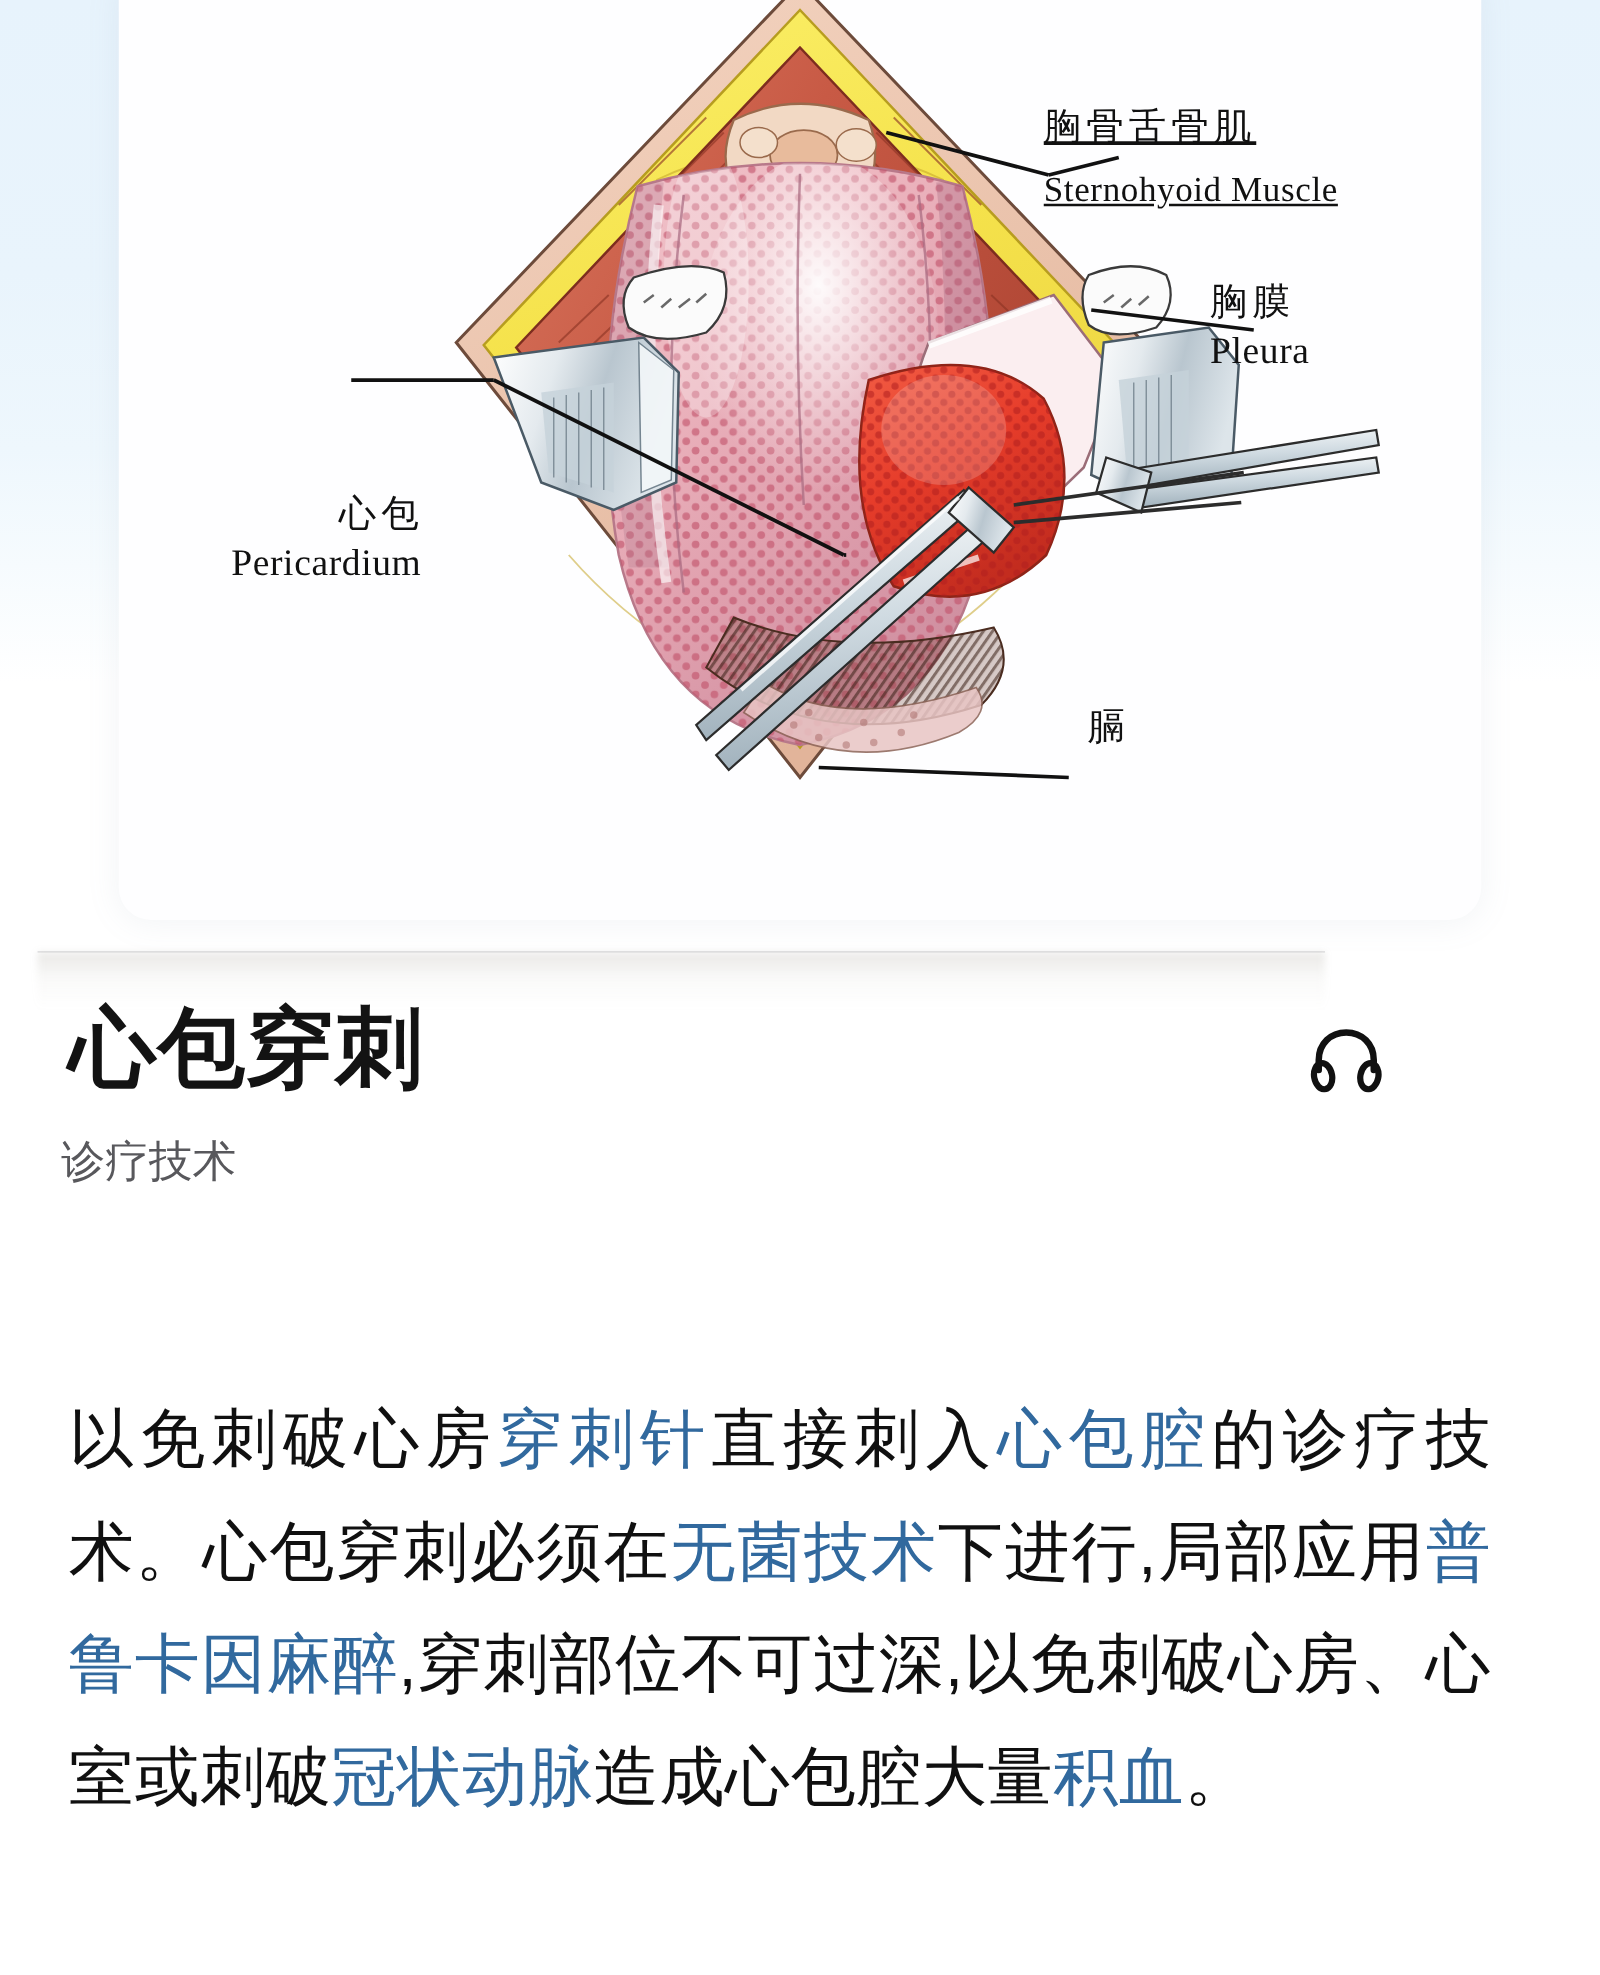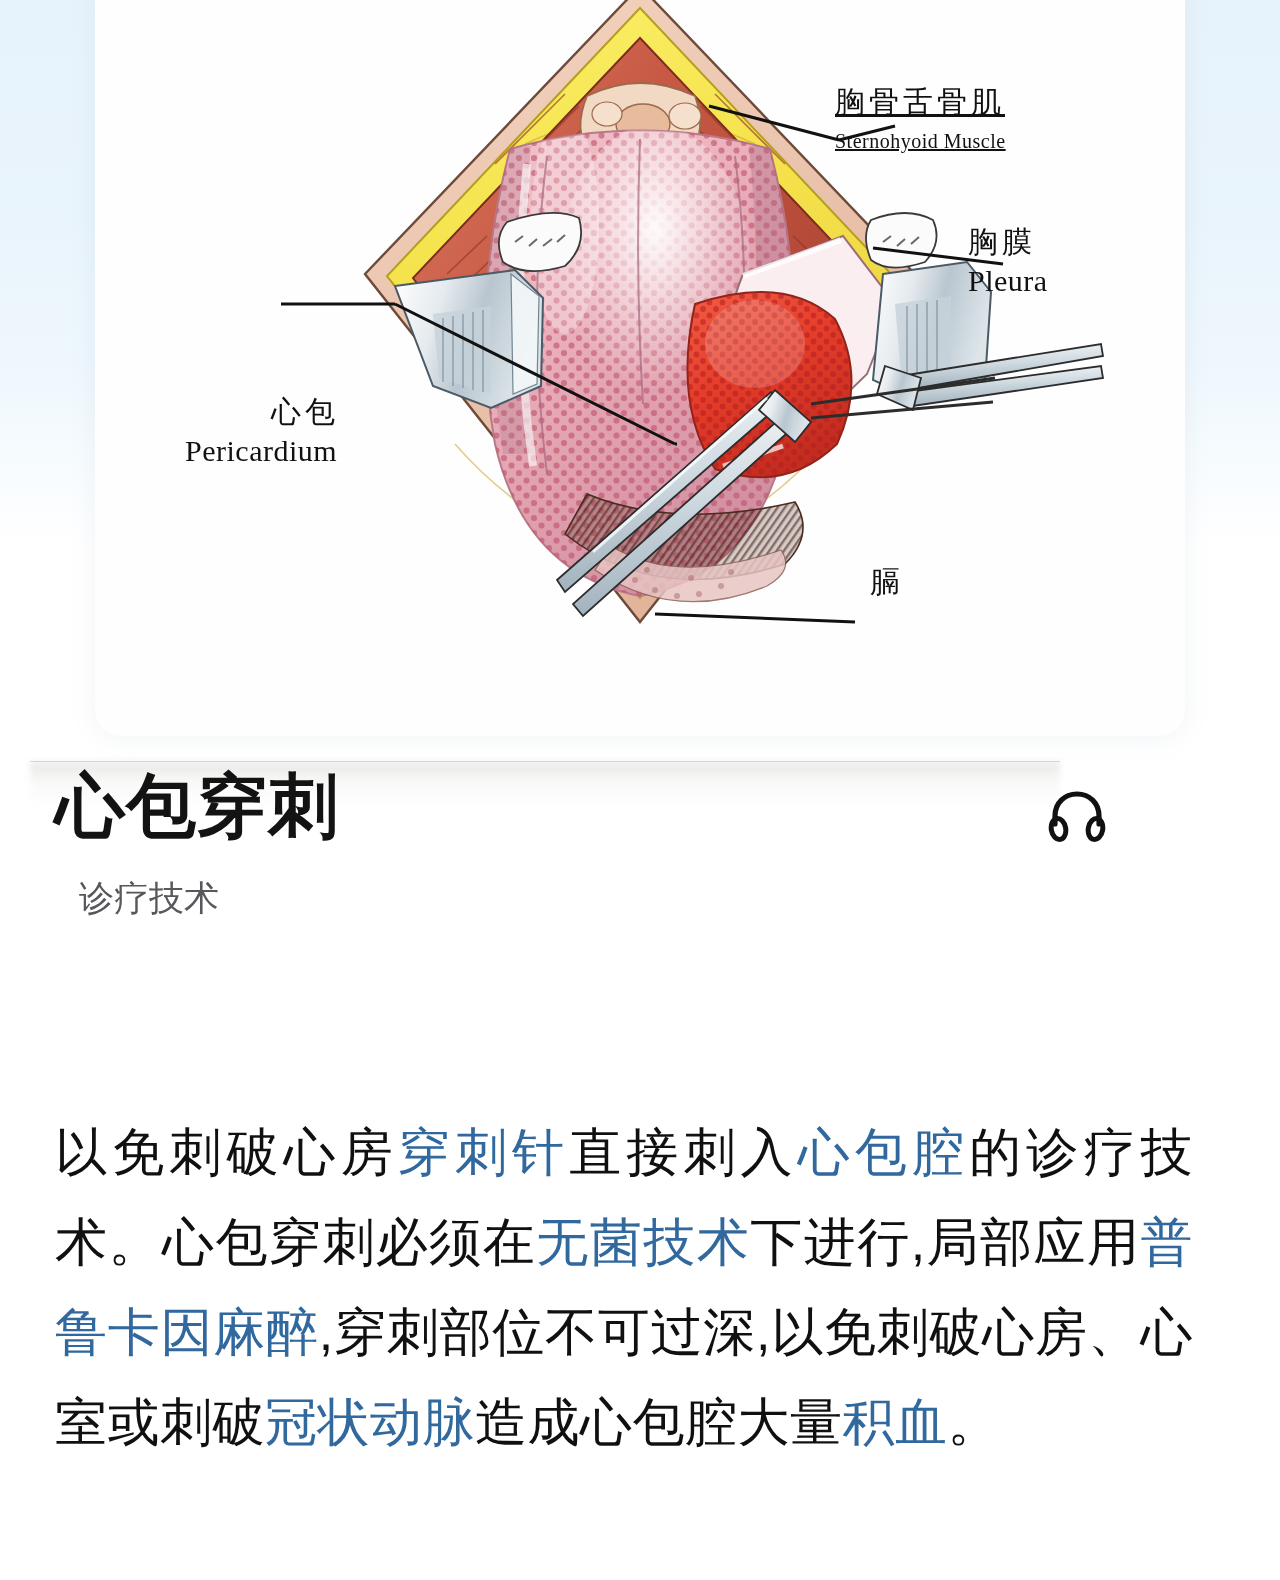--- a/index.html
+++ b/index.html
@@ -73,21 +73,21 @@
     height: 46px;
     background: linear-gradient(180deg, rgba(120,115,100,0.16) 0%, rgba(150,145,130,0.05) 45%, rgba(255,255,255,0) 100%);
     z-index: 2;
     filter: blur(3px);
   }
 
   
   #header {
     position: absolute;
     left: 0;
-    top: 764px;
+    top: 796px;
     width: 1176px;
     z-index: 5;
   }
   #title-row {
     position: relative;
     margin: 0 56px 0 55px;
     display: flex;
     align-items: flex-start;
     justify-content: space-between;
   }
@@ -107,21 +107,21 @@
     height: 62px;
     display: flex;
     align-items: center;
     justify-content: center;
     cursor: pointer;
     background: none;
     border: none;
     padding: 0;
   }
   #page-subtitle {
-    margin: 28px 0 0 79px;
+    margin: 28px 0 0 49px;
     font-size: 35px;
     line-height: 44px;
     color: #58585c;
     font-weight: normal;
   }
 
   
   #body-copy {
     position: absolute;
     left: 55px;
@@ -369,21 +369,21 @@
         <path d="M778,274 L908,290"></path>
         <path d="M186,330 L300,330"></path>
         <path d="M300,330 L580,470"></path>
         <path d="M580,470 L582,470"></path>
         <path d="M560,640 L760,648"></path>
       </g>
     </svg>
 
     <div style="position:absolute;left:740px;top:108px;width:340px;font-family:'Liberation Serif',serif;color:#111;text-decoration:underline;">
       <div style="font-size:30px;line-height:40px;letter-spacing:4px;font-family:'Liberation Sans',sans-serif;">胸骨舌骨肌</div>
-      <div style="font-size:20px;line-height:38px;letter-spacing:0.5px;">Sternohyoid  Muscle</div>
+      <div style="font-size:28px;line-height:38px;letter-spacing:0.5px;margin-top:12px;">Sternohyoid  Muscle</div>
     </div>
 
     <div style="position:absolute;left:857px;top:248px;width:240px;font-family:'Liberation Serif',serif;color:#111;margin-left:16px;">
       <div style="font-size:30px;line-height:40px;letter-spacing:4px;font-family:'Liberation Sans',sans-serif;">胸膜</div>
       <div style="font-size:30px;line-height:38px;letter-spacing:0.5px;">Pleura</div>
     </div>
 
     <div style="position:absolute;left:90px;top:418px;width:300px;font-family:'Liberation Serif',serif;color:#111;text-align:left;">
       <div style="font-size:30px;line-height:40px;letter-spacing:4px;margin-left:86px;font-family:'Liberation Sans',sans-serif;">心包</div>
       <div style="font-size:30px;line-height:38px;letter-spacing:0.5px;">Pericardium</div>

